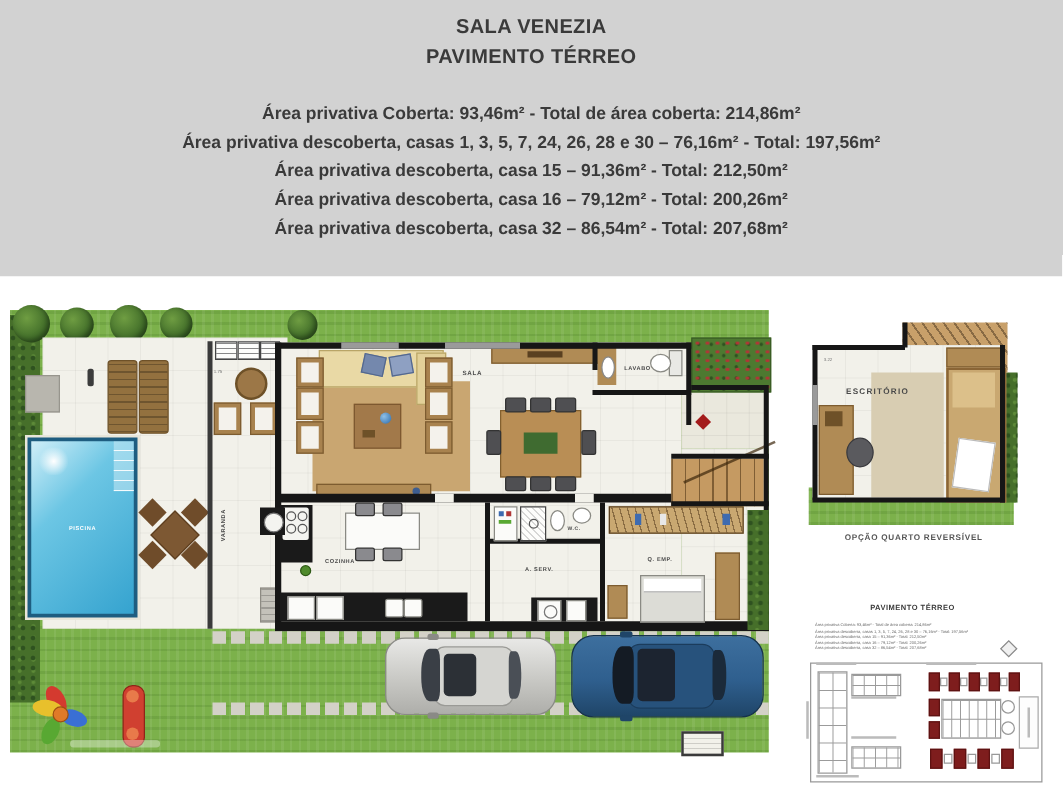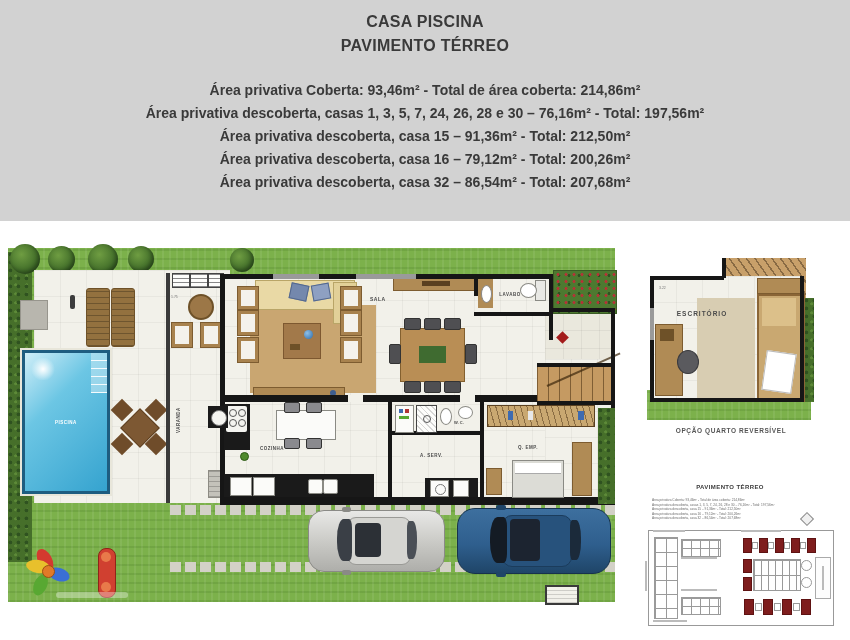--- a/index.html
+++ b/index.html
@@ -34,21 +34,21 @@
   .redu{background:#7e1d1d;border:1px solid #5e1212;}
   .wsq{background:#fff;border:1px solid #999;}
   .smtxt{font-size:3.2px;line-height:4.6px;color:#6a6a6a;white-space:nowrap;}
 </style>
 </head>
 <body>
 
 <div id="canvas">
 
   <div class="a" id="hdr">
-    <div class="t1">CASA PISCINA</div>
+    <div class="t1">SALA VENEZIA</div>
     <div class="t2">PAVIMENTO TÉRREO</div>
     <div id="alines">
       <div class="aline">Área privativa Coberta: 93,46m² - Total de área coberta: 214,86m²</div>
       <div class="aline">Área privativa descoberta, casas 1, 3, 5, 7, 24, 26, 28 e 30 – 76,16m² - Total: 197,56m²</div>
       <div class="aline">Área privativa descoberta, casa 15 – 91,36m² - Total: 212,50m²</div>
       <div class="aline">Área privativa descoberta, casa 16 – 79,12m² - Total: 200,26m²</div>
       <div class="aline">Área privativa descoberta, casa 32 – 86,54m² - Total: 207,68m²</div>
     </div>
   </div>
 

